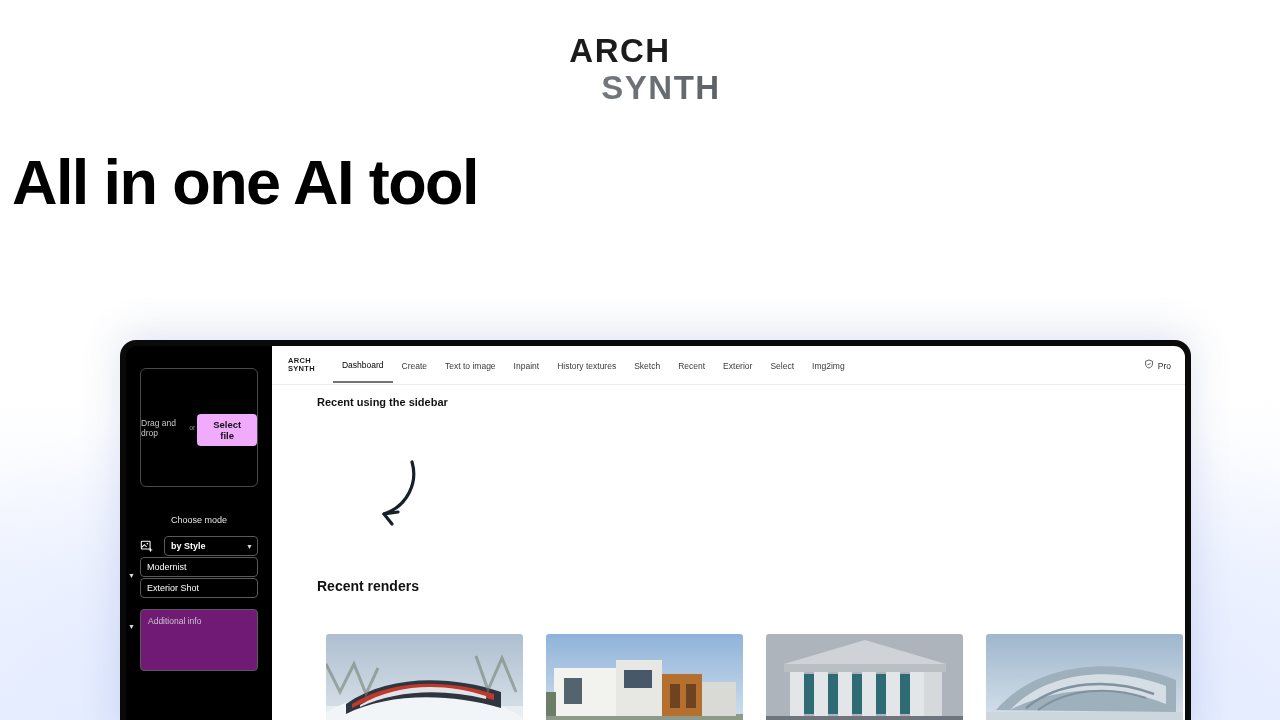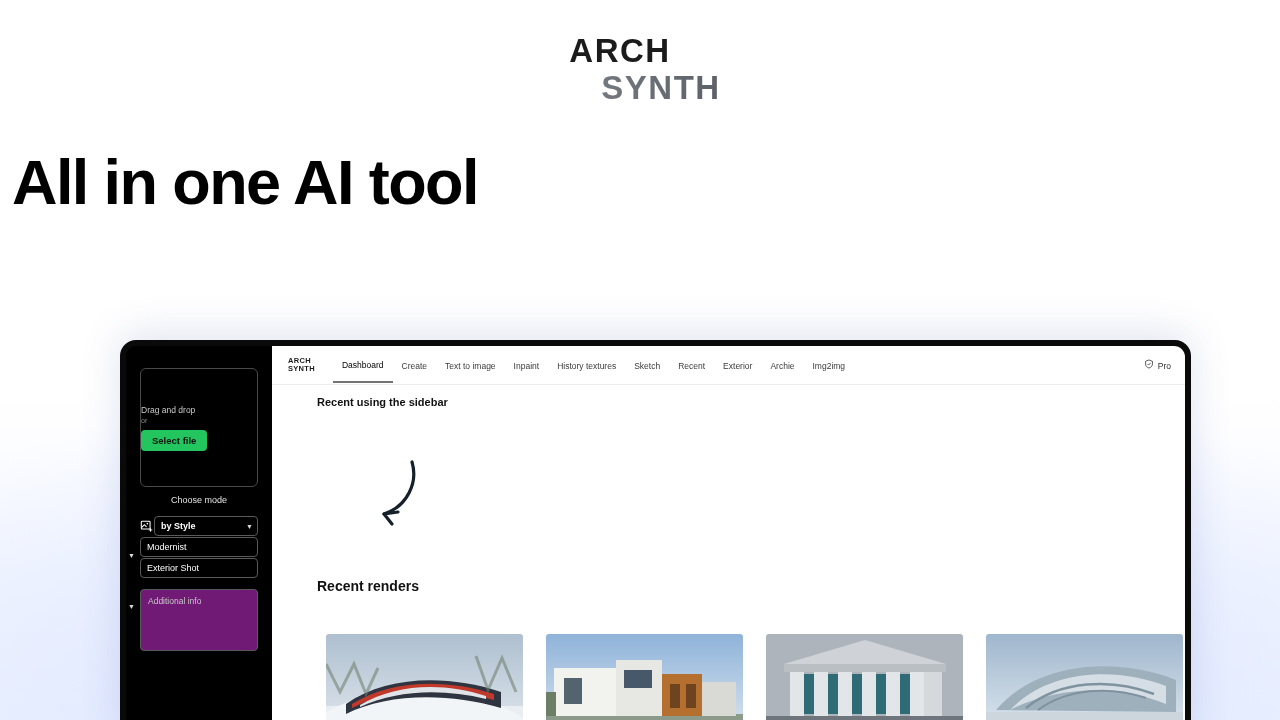--- a/index.html
+++ b/index.html
@@ -102,56 +102,56 @@
     background: #000000;
     color: #ffffff;
     padding: 22px 14px 0 14px;
     box-sizing: border-box;
   }
   .dropzone {
     border: 1px solid #4a4a4a;
     border-radius: 6px;
     height: 117px;
     display: flex;
-    flex-direction: column;
-    align-items: flex-start;
+    flex-direction: row;
+    align-items: center;
     justify-content: center;
     gap: 2px;
   }
   .dz-text {
     font-size: 8.5px;
     color: #c9c9c9;
   }
   .dz-or {
     font-size: 7px;
     color: #8d8d8d;
   }
   .dz-btn {
     margin-top: 4px;
-    background: #22c55e;
+    background: #f0abfc;
     color: #111111;
     font-size: 9.5px;
     font-weight: bold;
     border: none;
     border-radius: 4px;
     padding: 5px 11px;
     cursor: pointer;
     font-family: "Liberation Sans", sans-serif;
   }
   .choose-mode {
     text-align: center;
     font-size: 9px;
     color: #e3e3e3;
-    margin-top: 8px;
+    margin-top: 28px;
     margin-bottom: 10px;
   }
   .mode-row {
     display: flex;
     align-items: center;
-    gap: 0;
+    gap: 10px;
   }
   .mode-icon {
     width: 14px;
     height: 14px;
     flex: 0 0 14px;
     position: relative;
   }
   .select {
     appearance: none;
     -webkit-appearance: none;
@@ -350,21 +350,21 @@
           </div>
 
           <div class="navitem active">Dashboard</div>
           <div class="navitem">Create</div>
           <div class="navitem">Text to image</div>
           <div class="navitem">Inpaint</div>
           <div class="navitem">History textures</div>
           <div class="navitem">Sketch</div>
           <div class="navitem">Recent</div>
           <div class="navitem">Exterior</div>
-          <div class="navitem">Archie</div>
+          <div class="navitem">Select</div>
           <div class="navitem">Img2img</div>
 
           <div class="pro-badge">
             <span>
               <svg viewBox="0 0 16 16" width="10" height="10" fill="none" stroke="#2b2b2b" stroke-width="1.2">
                 <path d="M8 1.5 L13.5 3.6 V8 C13.5 11.3 11 13.6 8 14.5 C5 13.6 2.5 11.3 2.5 8 V3.6 Z"></path>
                 <path d="M5.6 7.9 L7.3 9.6 L10.5 6.3"></path>
               </svg>
             </span>
             <span>Pro</span>

